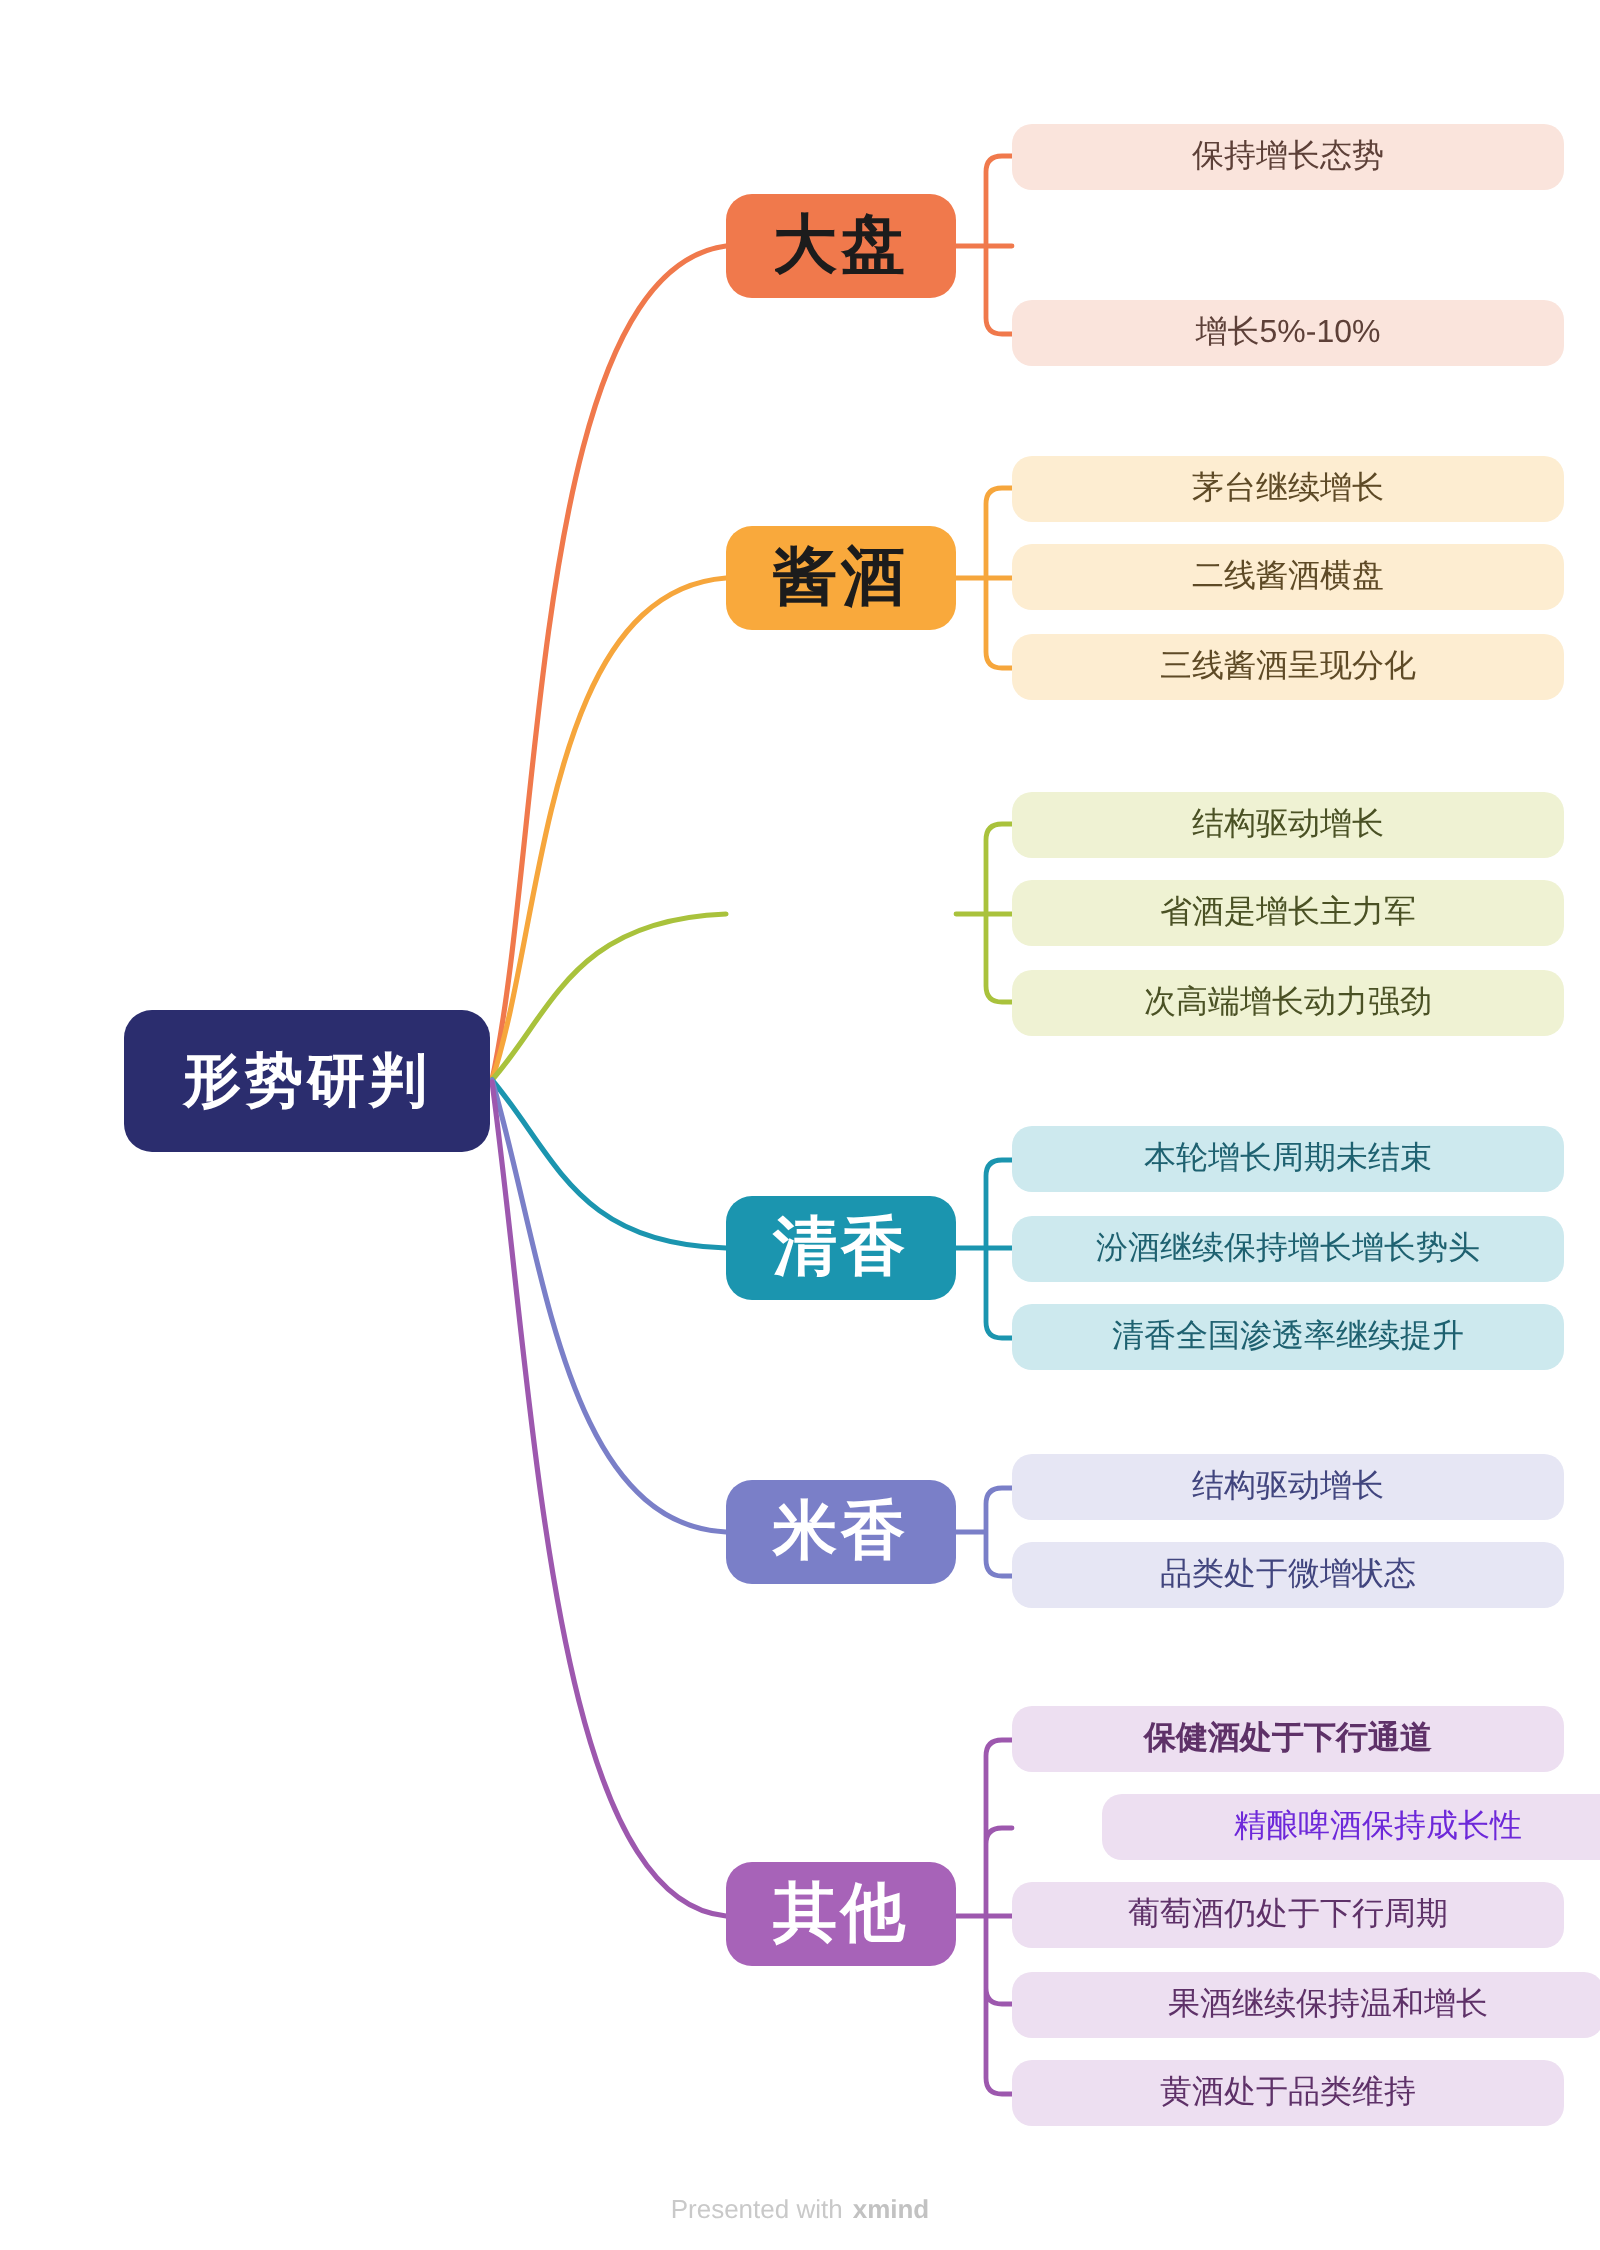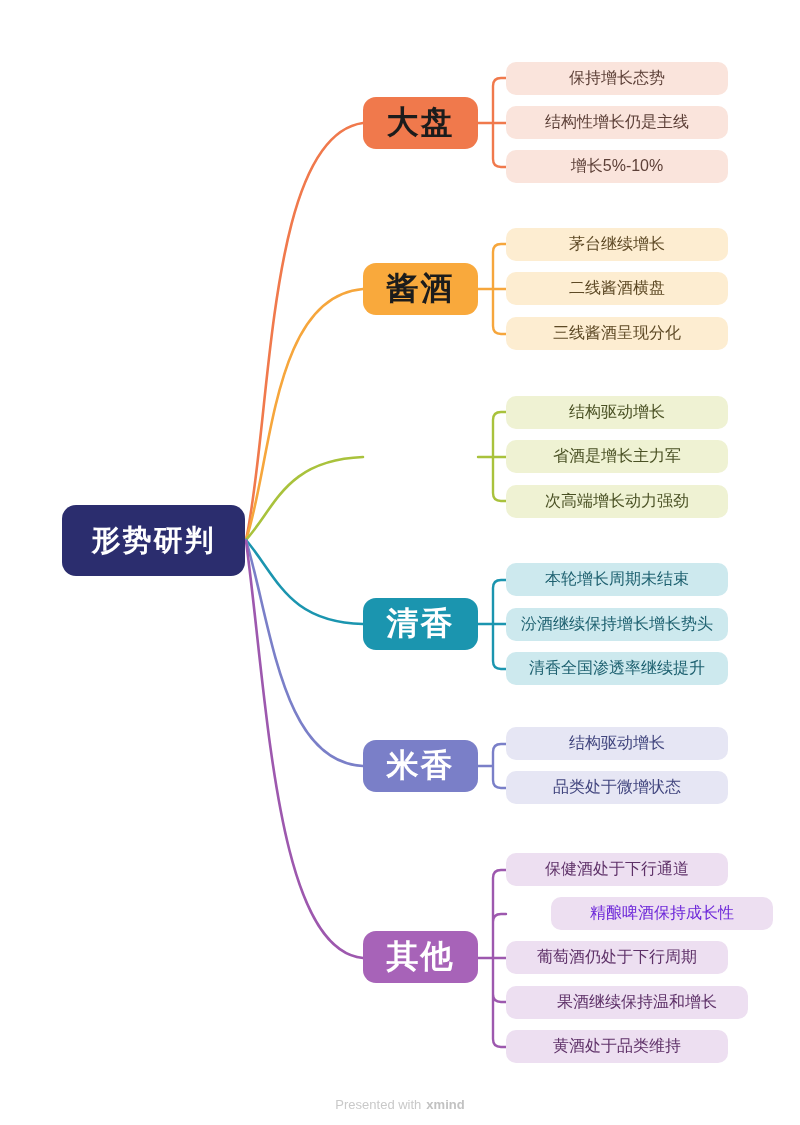--- a/index.html
+++ b/index.html
@@ -13,21 +13,21 @@
     position:absolute;left:62px;top:505px;width:183px;height:71px;
     border-radius:16px;display:flex;align-items:center;justify-content:center;
     font-size:29px;font-weight:bold;letter-spacing:2px;cursor:default;
   }
   .branch{
     position:absolute;left:363px;width:115px;height:52px;
     border-radius:13px;display:flex;align-items:center;justify-content:center;
     font-size:32px;font-weight:bold;letter-spacing:2px;cursor:default;
   }
   .leaf{
-    position:absolute;left:506px;width:222px;height:33px;
+    position:absolute;left:506px;width:276px;height:33px;
     border-radius:10px;display:flex;align-items:center;justify-content:center;
     font-size:16px;cursor:default;white-space:nowrap;
   }
   .footer{
     position:absolute;left:0;top:1094px;width:800px;height:20px;
     display:flex;align-items:center;justify-content:center;gap:5px;
     font-size:13px;color:#c9c9c9;
   }
   .footer .brand{font-weight:bold;color:#c2c2c2;}
 </style>
@@ -54,21 +54,20 @@
   </svg>
 
   <div class="root-node" style="background-color: rgb(43, 45, 110); color: rgb(255, 255, 255); border-radius: 14px;">
     <span>形势研判</span>
   </div>
 
   <div class="branch" style="top: 97px; background-color: rgb(240, 121, 76); color: rgb(28, 28, 28);">
     <span>大盘</span>
   </div>
   <div class="leaf" style="top: 62px; background-color: rgb(250, 228, 220); color: rgb(93, 64, 56);">保持增长态势</div>
-  <div class="leaf" style="top: 106px; background-color: rgb(250, 228, 220); color: rgb(93, 64, 56);">结构性增长仍是主线</div>
   <div class="leaf" style="top: 150px; background-color: rgb(250, 228, 220); color: rgb(93, 64, 56);">增长5%-10%</div>
 
   <div class="branch" style="top: 263px; background-color: rgb(249, 169, 60); color: rgb(28, 28, 28);">
     <span>酱酒</span>
   </div>
   <div class="leaf" style="top: 228px; background-color: rgb(253, 237, 209); color: rgb(94, 74, 38);">茅台继续增长</div>
   <div class="leaf" style="top: 272px; background-color: rgb(253, 237, 209); color: rgb(94, 74, 38);">二线酱酒横盘</div>
   <div class="leaf" style="top: 317px; background-color: rgb(253, 237, 209); color: rgb(94, 74, 38);">三线酱酒呈现分化</div>
 
   <div class="leaf" style="top: 396px; background-color: rgb(239, 242, 211); color: rgb(74, 81, 36);">结构驱动增长</div>
@@ -84,21 +83,21 @@
 
   <div class="branch" style="top: 740px; background-color: rgb(122, 127, 200); color: rgb(255, 255, 255);">
     <span>米香</span>
   </div>
   <div class="leaf" style="top: 727px; background-color: rgb(230, 230, 244); color: rgb(65, 69, 126);">结构驱动增长</div>
   <div class="leaf" style="top: 771px; background-color: rgb(230, 230, 244); color: rgb(65, 69, 126);">品类处于微增状态</div>
 
   <div class="branch" style="top: 931px; background-color: rgb(167, 99, 184); color: rgb(255, 255, 255);">
     <span>其他</span>
   </div>
-  <div class="leaf" style="top: 853px; background-color: rgb(237, 223, 241); color: rgb(94, 49, 104);">保健酒处于下行通道</div>
+  <div class="leaf" style="top: 853px; background-color: rgb(237, 223, 241); color: rgb(94, 49, 104); font-weight: bold;">保健酒处于下行通道</div>
   <div class="leaf" style="top: 897px; background-color: rgb(237, 223, 241); color: #6d28d9; margin-left: 45px;">精酿啤酒保持成长性</div>
   <div class="leaf" style="top: 941px; background-color: rgb(237, 223, 241); color: rgb(94, 49, 104);">葡萄酒仍处于下行周期</div>
   <div class="leaf" style="top: 986px; background-color: rgb(237, 223, 241); color: rgb(94, 49, 104); padding-left: 20px;">果酒继续保持温和增长</div>
   <div class="leaf" style="top: 1030px; background-color: rgb(237, 223, 241); color: rgb(94, 49, 104);">黄酒处于品类维持</div>
 
   <div class="footer">
     <span>Presented with</span>
     <span class="brand">xmind</span>
   </div>
 

